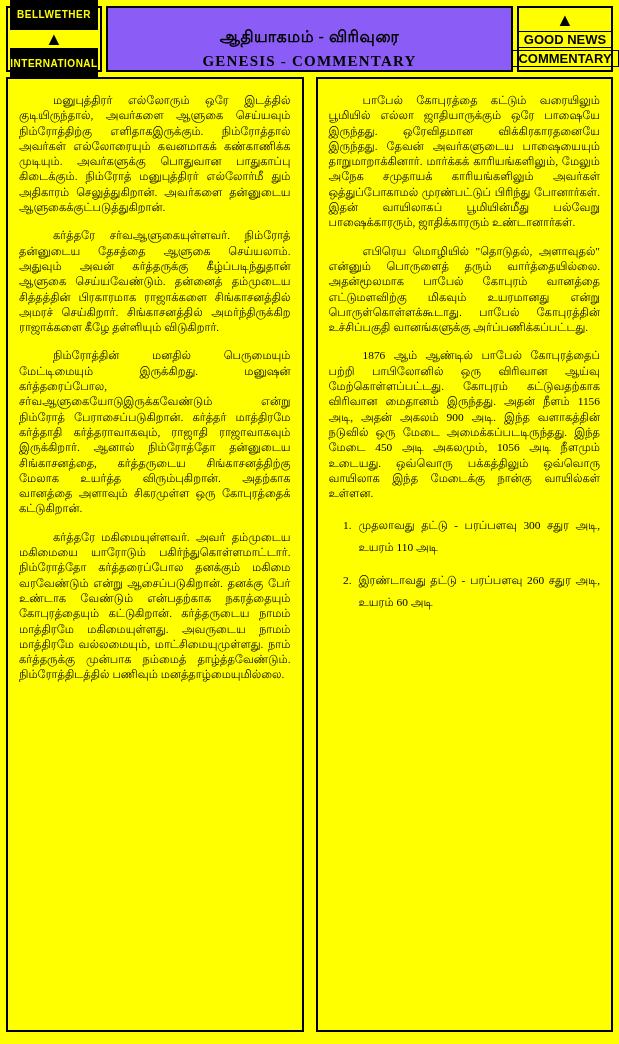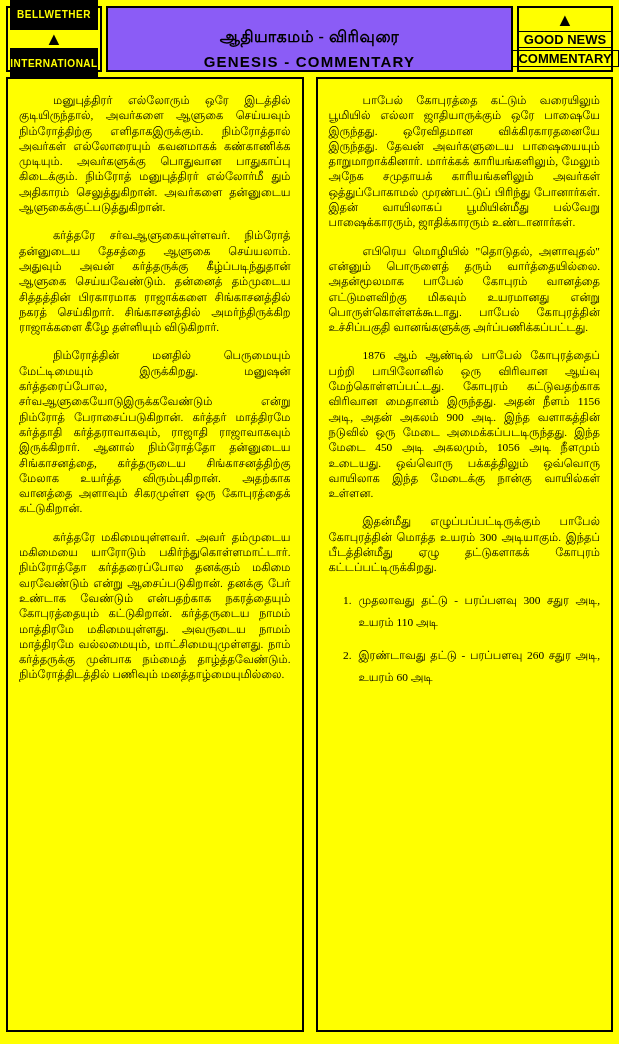--- a/index.html
+++ b/index.html
@@ -82,21 +82,21 @@
     justify-content: flex-end;
   }
   .title-ta {
     font-family: "Liberation Serif", serif;
     font-size: 16px;
     font-weight: bold;
     color: #000;
     letter-spacing: .5px;
   }
   .title-en {
-    font-family: Liberation Sans, sans-serif;
+    font-family: Liberation Serif, serif;
     font-size: 15px;
     font-weight: bold;
     color: #000;
     letter-spacing: 1.2px;
     margin-top: 5px;
   }
   
   .columns {
     display: flex;
     gap: 12px;
@@ -163,30 +163,29 @@
         <div class="logo-pill">COMMENTARY</div>
       </div>
     </div>
 
   </div>
 
   <div class="columns">
 
     <div class="col">
       <p class="para">மனுபுத்திரர் எல்லோரும் ஒரே இடத்தில் குடியிருந்தால், அவர்களை ஆளுகை செய்யவும் நிம்ரோத்திற்கு எளிதாகஇருக்கும். நிம்ரோத்தால் அவர்கள் எல்லோரையும் கவனமாகக் கண்காணிக்க முடியும். அவர்களுக்கு பொதுவான பாதுகாப்பு கிடைக்கும். நிம்ரோத் மனுபுத்திரர் எல்லோர்மீ தும் அதிகாரம் செலுத்துகிறான். அவர்களை தன்னுடைய ஆளுகைக்குட்படுத்துகிறான்.</p>
-      <p class="para">கர்த்தரே சர்வஆளுகையுள்ளவர். நிம்ரோத் தன்னுடைய தேசத்தை ஆளுகை செய்யலாம். அதுவும் அவன் கர்த்தருக்கு கீழ்ப்படிந்துதான் ஆளுகை செய்யவேண்டும். தன்னைத் தம்முடைய சித்தத்தின் பிரகாரமாக ராஜாக்களை சிங்காசனத்தில் நகரத் செய்கிறார். சிங்காசனத்தில் அமர்ந்திருக்கிற ராஜாக்களை கீழே தள்ளியும் விடுகிறார்.</p>
+      <p class="para">கர்த்தரே சர்வஆளுகையுள்ளவர். நிம்ரோத் தன்னுடைய தேசத்தை ஆளுகை செய்யலாம். அதுவும் அவன் கர்த்தருக்கு கீழ்ப்படிந்துதான் ஆளுகை செய்யவேண்டும். தன்னைத் தம்முடைய சித்தத்தின் பிரகாரமாக ராஜாக்களை சிங்காசனத்தில் அமரச் செய்கிறார். சிங்காசனத்தில் அமர்ந்திருக்கிற ராஜாக்களை கீழே தள்ளியும் விடுகிறார்.</p>
       <p class="para">நிம்ரோத்தின் மனதில் பெருமையும் மேட்டிமையும் இருக்கிறது. மனுஷன் கர்த்தரைப்போல, சர்வஆளுகையோடுஇருக்கவேண்டும் என்று நிம்ரோத் பேராசைப்படுகிறான். கர்த்தர் மாத்திரமே கர்த்தாதி கர்த்தராவாகவும், ராஜாதி ராஜாவாகவும் இருக்கிறார். ஆனால் நிம்ரோத்தோ தன்னுடைய சிங்காசனத்தை, கர்த்தருடைய சிங்காசனத்திற்கு மேலாக உயர்த்த விரும்புகிறான். அதற்காக வானத்தை அளாவும் சிகரமுள்ள ஒரு கோபுரத்தைக் கட்டுகிறான்.</p>
       <p class="para">கர்த்தரே மகிமையுள்ளவர். அவர் தம்முடைய மகிமையை யாரோடும் பகிர்ந்துகொள்ளமாட்டார். நிம்ரோத்தோ கர்த்தரைப்போல தனக்கும் மகிமை வரவேண்டும் என்று ஆசைப்படுகிறான். தனக்கு பேர் உண்டாக வேண்டும் என்பதற்காக நகரத்தையும் கோபுரத்தையும் கட்டுகிறான். கர்த்தருடைய நாமம் மாத்திரமே மகிமையுள்ளது. அவருடைய நாமம் மாத்திரமே வல்லமையும், மாட்சிமையுமுள்ளது. நாம் கர்த்தருக்கு முன்பாக நம்மைத் தாழ்த்தவேண்டும். நிம்ரோத்திடத்தில் பணிவும் மனத்தாழ்மையுமில்லை.</p>
     </div>
 
     <div class="col">
       <p class="para">பாபேல் கோபுரத்தை கட்டும் வரையிலும் பூமியில் எல்லா ஜாதியாருக்கும் ஒரே பாஷையே இருந்தது. ஒரேவிதமான விக்கிரகாரதனையே இருந்தது. தேவன் அவர்களுடைய பாஷையையும் தாறுமாறாக்கினார். மார்க்கக் காரியங்களிலும், மேலும் அநேக சமுதாயக் காரியங்களிலும் அவர்கள் ஒத்துப்போகாமல் முரண்பட்டுப் பிரிந்து போனார்கள். இதன் வாயிலாகப் பூமியின்மீது பல்வேறு பாஷைக்காரரும், ஜாதிக்காரரும் உண்டானார்கள்.</p>
       <p class="para">எபிரெய மொழியில் "தொடுதல், அளாவுதல்" என்னும் பொருளைத் தரும் வார்த்தையில்லை. அதன்மூலமாக பாபேல் கோபுரம் வானத்தை எட்டுமளவிற்கு மிகவும் உயரமானது என்று பொருள்கொள்ளக்கூடாது. பாபேல் கோபுரத்தின் உச்சிப்பகுதி வானங்களுக்கு அர்ப்பணிக்கப்பட்டது.</p>
       <p class="para">1876 ஆம் ஆண்டில் பாபேல் கோபுரத்தைப் பற்றி பாபிலோனில் ஒரு விரிவான ஆய்வு மேற்கொள்ளப்பட்டது. கோபுரம் கட்டுவதற்காக விரிவான மைதானம் இருந்தது. அதன் நீளம் 1156 அடி, அதன் அகலம் 900 அடி. இந்த வளாகத்தின் நடுவில் ஒரு மேடை அமைக்கப்படடிருந்தது. இந்த மேடை 450 அடி அகலமும், 1056 அடி நீளமும் உடையது. ஒவ்வொரு பக்கத்திலும் ஒவ்வொரு வாயிலாக இந்த மேடைக்கு நான்கு வாயில்கள் உள்ளன.</p>
-      <p class="para">இதன்மீது எழுப்பப்பட்டிருக்கும் பாபேல் கோபுரத்தின் மொத்த உயரம் 300 அடியாகும். இந்தப் பீடத்தின்மீது ஏழு தட்டுகளாகக் கோபுரம் கட்டப்பட்டிருக்கிறது.</p>
       <ol class="tiers">
         <li>முதலாவது தட்டு - பரப்பளவு 300 சதுர அடி, உயரம் 110 அடி</li>
         <li>இரண்டாவது தட்டு - பரப்பளவு 260 சதுர அடி, உயரம் 60 அடி</li>
       </ol>
     </div>
 
   </div>
 </div>
 
 </body></html>

